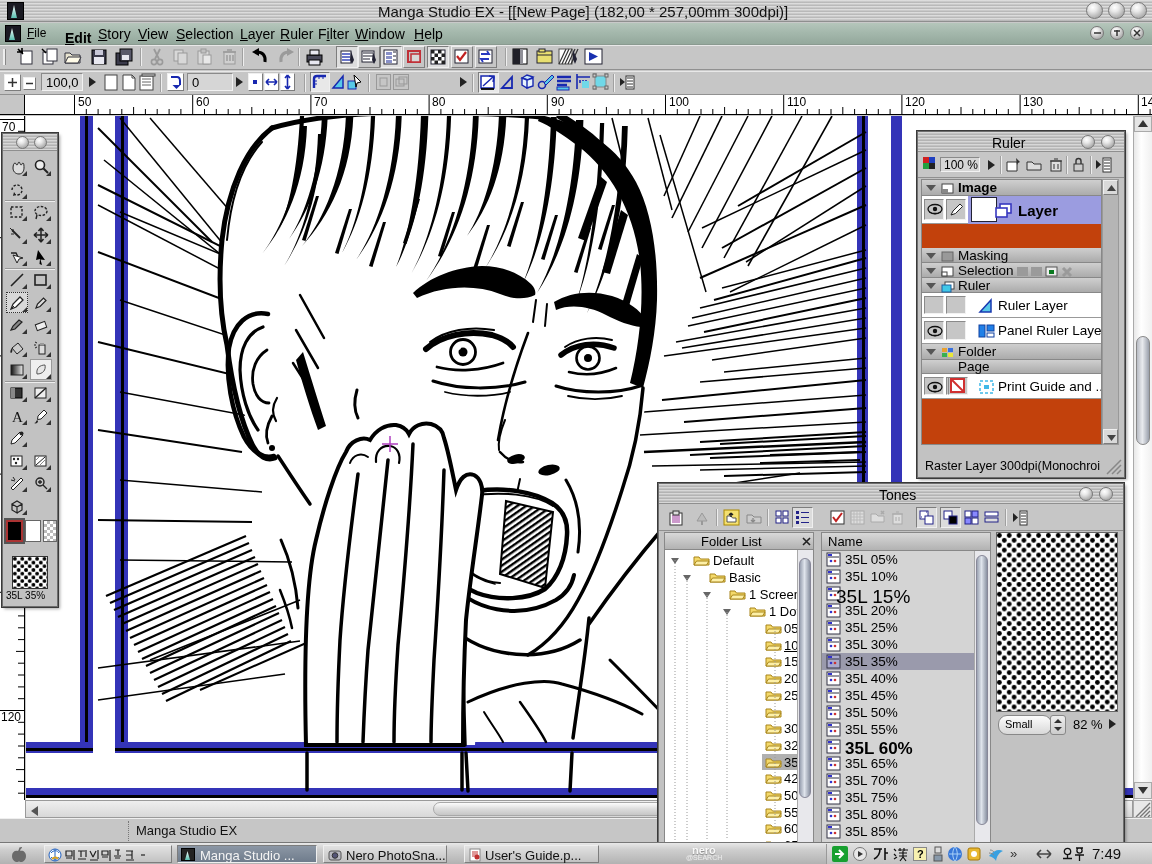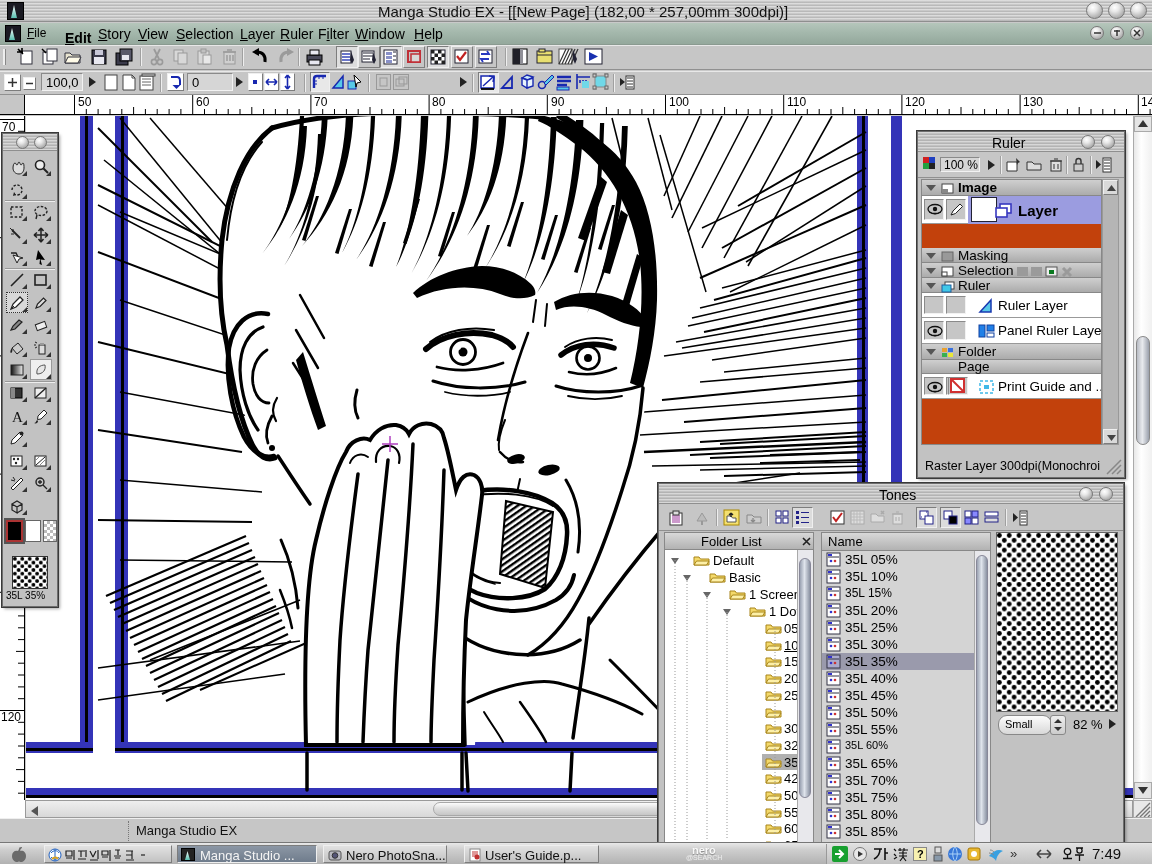--- a/index.html
+++ b/index.html
@@ -1276,21 +1276,21 @@
             <rect x="2" y="2" width="4" height="2" fill="#33c"></rect>
           </svg>
           <div class="txt" style="left:23px;top:36px;font-size:13.5px;">35L 10%</div>
           <svg class="abs" style="left:4px;top:53px" width="16" height="15">
             <rect x="1" y="1" width="13" height="13" fill="#fff" stroke="#334"></rect>
             <path d="M2 5h11" stroke="#334"></path>
             <circle cx="5" cy="9" r="1.3" fill="#33c"></circle>
             <circle cx="9" cy="9" r="1.3" fill="#c33"></circle>
             <rect x="2" y="2" width="4" height="2" fill="#33c"></rect>
           </svg>
-          <div class="txt" style="left:23px;top:53px;font-size:12px;">35L 15%</div>
+          <div class="txt" style="left:14px;top:53px;font-size:19px;">35L 15%</div>
           <svg class="abs" style="left:4px;top:70px" width="16" height="15">
             <rect x="1" y="1" width="13" height="13" fill="#fff" stroke="#334"></rect>
             <path d="M2 5h11" stroke="#334"></path>
             <circle cx="5" cy="9" r="1.3" fill="#33c"></circle>
             <circle cx="9" cy="9" r="1.3" fill="#c33"></circle>
             <rect x="2" y="2" width="4" height="2" fill="#33c"></rect>
           </svg>
           <div class="txt" style="left:23px;top:70px;font-size:13.5px;">35L 20%</div>
           <svg class="abs" style="left:4px;top:87px" width="16" height="15">
             <rect x="1" y="1" width="13" height="13" fill="#fff" stroke="#334"></rect>
@@ -1349,21 +1349,21 @@
             <rect x="2" y="2" width="4" height="2" fill="#33c"></rect>
           </svg>
           <div class="txt" style="left:23px;top:189px;font-size:13.5px;">35L 55%</div>
           <svg class="abs" style="left:4px;top:206px" width="16" height="15">
             <rect x="1" y="1" width="13" height="13" fill="#fff" stroke="#334"></rect>
             <path d="M2 5h11" stroke="#334"></path>
             <circle cx="5" cy="9" r="1.3" fill="#33c"></circle>
             <circle cx="9" cy="9" r="1.3" fill="#c33"></circle>
             <rect x="2" y="2" width="4" height="2" fill="#33c"></rect>
           </svg>
-          <div class="txt" style="left:23px;top:206px;font-size:11px;">35L 60%</div>
+          <div class="txt" style="left:23px;top:206px;font-size:17px;font-weight:bold;">35L 60%</div>
           <svg class="abs" style="left:4px;top:223px" width="16" height="15">
             <rect x="1" y="1" width="13" height="13" fill="#fff" stroke="#334"></rect>
             <path d="M2 5h11" stroke="#334"></path>
             <circle cx="5" cy="9" r="1.3" fill="#33c"></circle>
             <circle cx="9" cy="9" r="1.3" fill="#c33"></circle>
             <rect x="2" y="2" width="4" height="2" fill="#33c"></rect>
           </svg>
           <div class="txt" style="left:23px;top:223px;font-size:13.5px;">35L 65%</div>
           <svg class="abs" style="left:4px;top:240px" width="16" height="15">
             <rect x="1" y="1" width="13" height="13" fill="#fff" stroke="#334"></rect>

